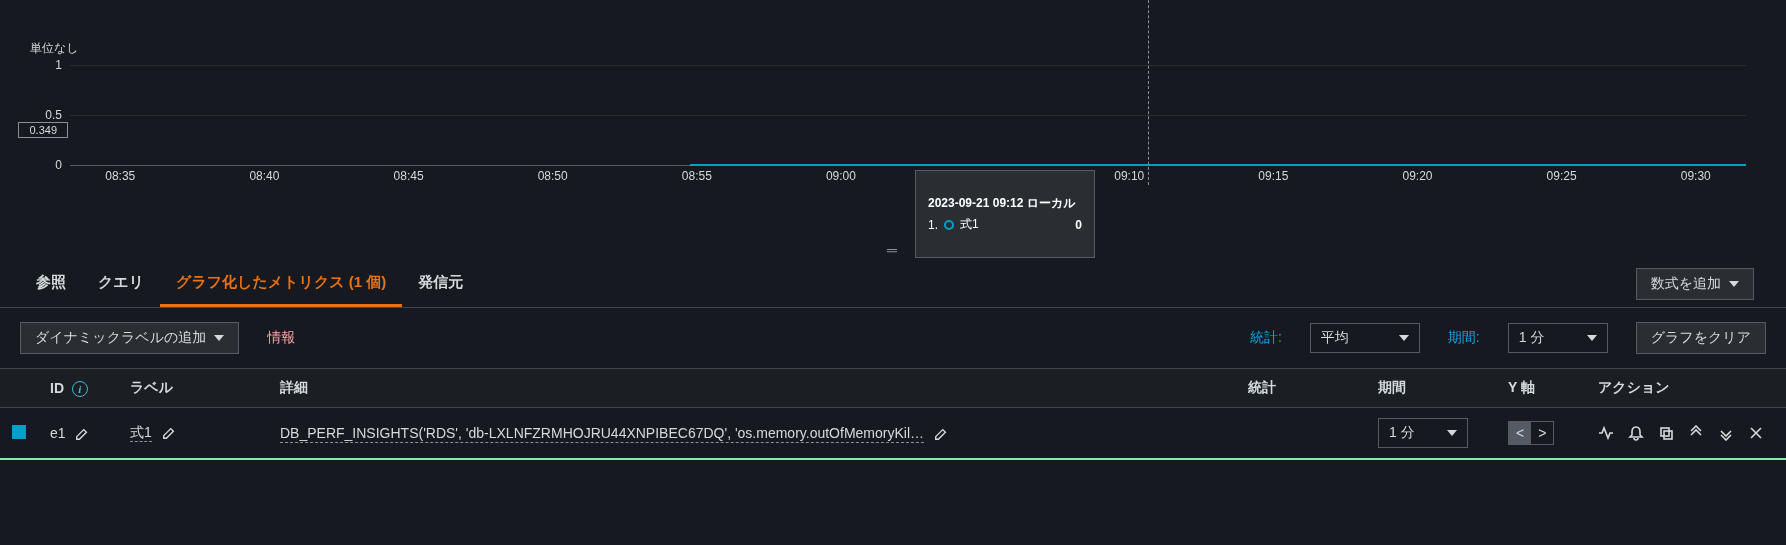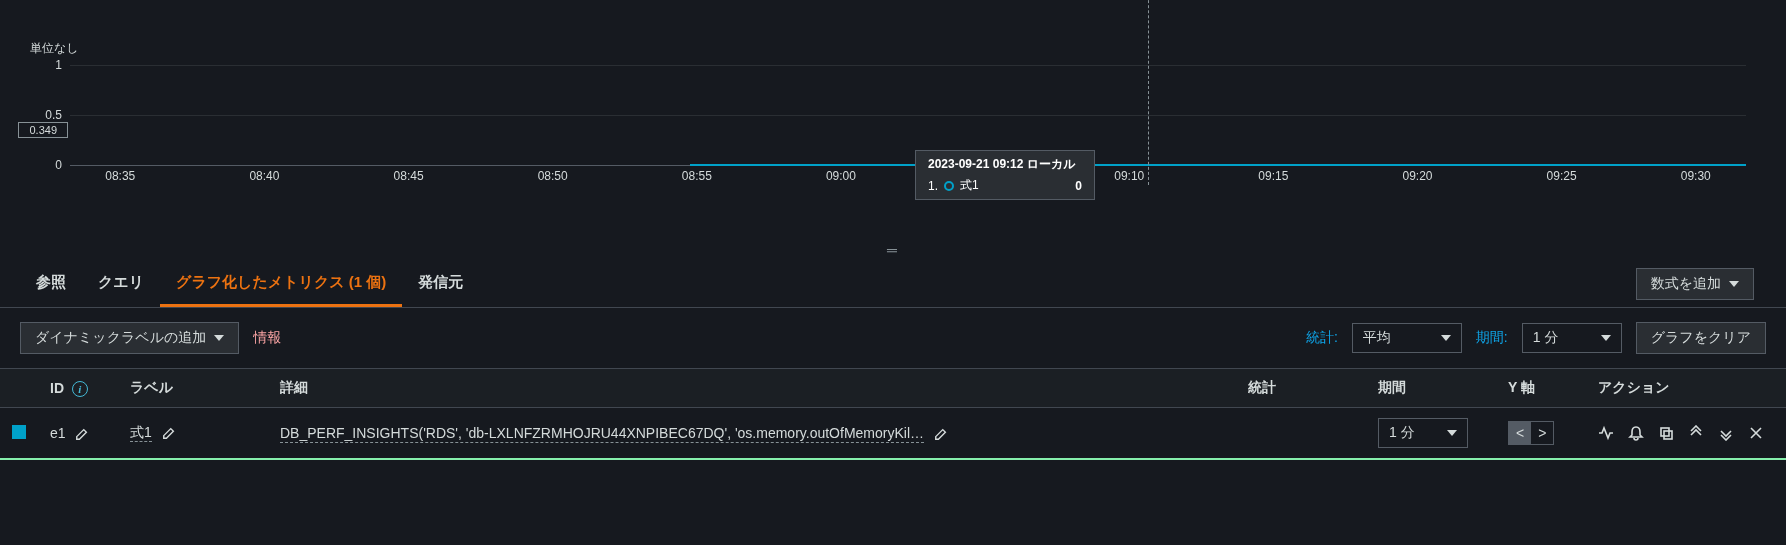--- a/index.html
+++ b/index.html
@@ -8,32 +8,32 @@
   .y-label { font-size: 12px; color: #d5dbdb; margin-bottom: 8px; margin-top: 20px; }
   .plot { position: relative; height: 100px; margin-left: 40px; margin-right: 10px; }
   .gridline { position: absolute; left: 0; right: 0; border-top: 1px solid #2a2e33; }
   .gridline.zero { border-top: 1px solid #545b64; }
   .ytick { position: absolute; right: 100%; padding-right: 8px; font-size: 12px; transform: translateY(-50%); color: #d5dbdb; }
   .cursor-badge { position: absolute; border: 1px solid #879196; background: #16191f; font-size: 11px; padding: 1px 10px; color: #d5dbdb; }
   .data-line { position: absolute; height: 2px; background: #00a1c9; }
   .cursor-line { position: absolute; top: -80px; bottom: -20px; border-left: 1px dashed #879196; }
   .xaxis { position: relative; margin-left: 40px; margin-right: 10px; height: 20px; margin-top: 4px; }
   .xtick { position: absolute; font-size: 12px; color: #d5dbdb; transform: translateX(-50%); top: 0; }
-  .tooltip { position: absolute; background: #2a2e33; border: 1px solid #545b64; padding: 5px 12px; min-width: 180px; font-size: 12px; color: #fff; }
+  .tooltip { position: absolute; background: #2a2e33; border: 1px solid #545b64; padding: 24px 12px; min-width: 180px; font-size: 12px; color: #fff; margin-top: 20px; }
   .tooltip .tt-row { display: flex; align-items: center; gap: 6px; margin-top: 4px; }
   .tooltip .tt-val { margin-left: auto; font-weight: bold; }
   .circle-icon { width: 10px; height: 10px; border: 2px solid #00a1c9; border-radius: 50%; display: inline-block; }
   .drag-handle { text-align: center; color: #879196; font-size: 14px; padding: 2px 0; cursor: row-resize; letter-spacing: 2px; }
   .tabs-row { display: flex; align-items: center; border-bottom: 1px solid #414750; padding: 0 20px; height: 48px; }
   .tab { padding: 12px 16px; color: #d5dbdb; font-weight: bold; font-size: 15px; cursor: pointer; border-bottom: 3px solid transparent; }
   .tab.active { color: #ec7211; border-bottom-color: #ec7211; }
   .spacer { flex: 1; }
   .btn { background: #2a2e33; border: 1px solid #545b64; color: #d5dbdb; padding: 6px 14px; font-size: 14px; cursor: pointer; display: inline-flex; align-items: center; gap: 8px; }
   .caret-down { width: 0; height: 0; border-left: 5px solid transparent; border-right: 5px solid transparent; border-top: 6px solid #d5dbdb; }
-  .toolbar-row { display: flex; align-items: center; padding: 14px 20px; gap: 14px; }
+  .toolbar-row { display: flex; align-items: center; padding: 14px 20px; gap: 28px; }
   .link { color: #fca5a5; cursor: pointer; text-decoration: none; }
   .label-text { color: #0ea5e9; font-size: 14px; }
   .select { background: #16191f; border: 1px solid #545b64; color: #d5dbdb; padding: 5px 10px; display: inline-flex; align-items: center; gap: 16px; min-width: 110px; cursor: pointer; }
   .table { width: 100%; border-collapse: collapse; }
   .table th { text-align: left; font-weight: bold; padding: 10px 12px; border-top: 1px solid #414750; border-bottom: 1px solid #414750; font-size: 14px; color: #d5dbdb; background: #1b1f24; }
   .table td { padding: 10px 12px; border-bottom: 2px solid #86efac; font-size: 14px; vertical-align: middle; }
   .color-chip { width: 14px; height: 14px; background: #00a1c9; display: inline-block; }
   .inlineedit { border-bottom: 1px dashed #879196; padding-bottom: 1px; }
   .info-icon { display: inline-flex; width: 16px; height: 16px; border: 1.5px solid #44b9d6; color: #44b9d6; border-radius: 50%; font-size: 11px; align-items: center; justify-content: center; margin-left: 4px; font-style: italic; font-family: serif; font-weight: bold; }
   .yaxis-toggle { display: inline-flex; border: 1px solid #545b64; }

